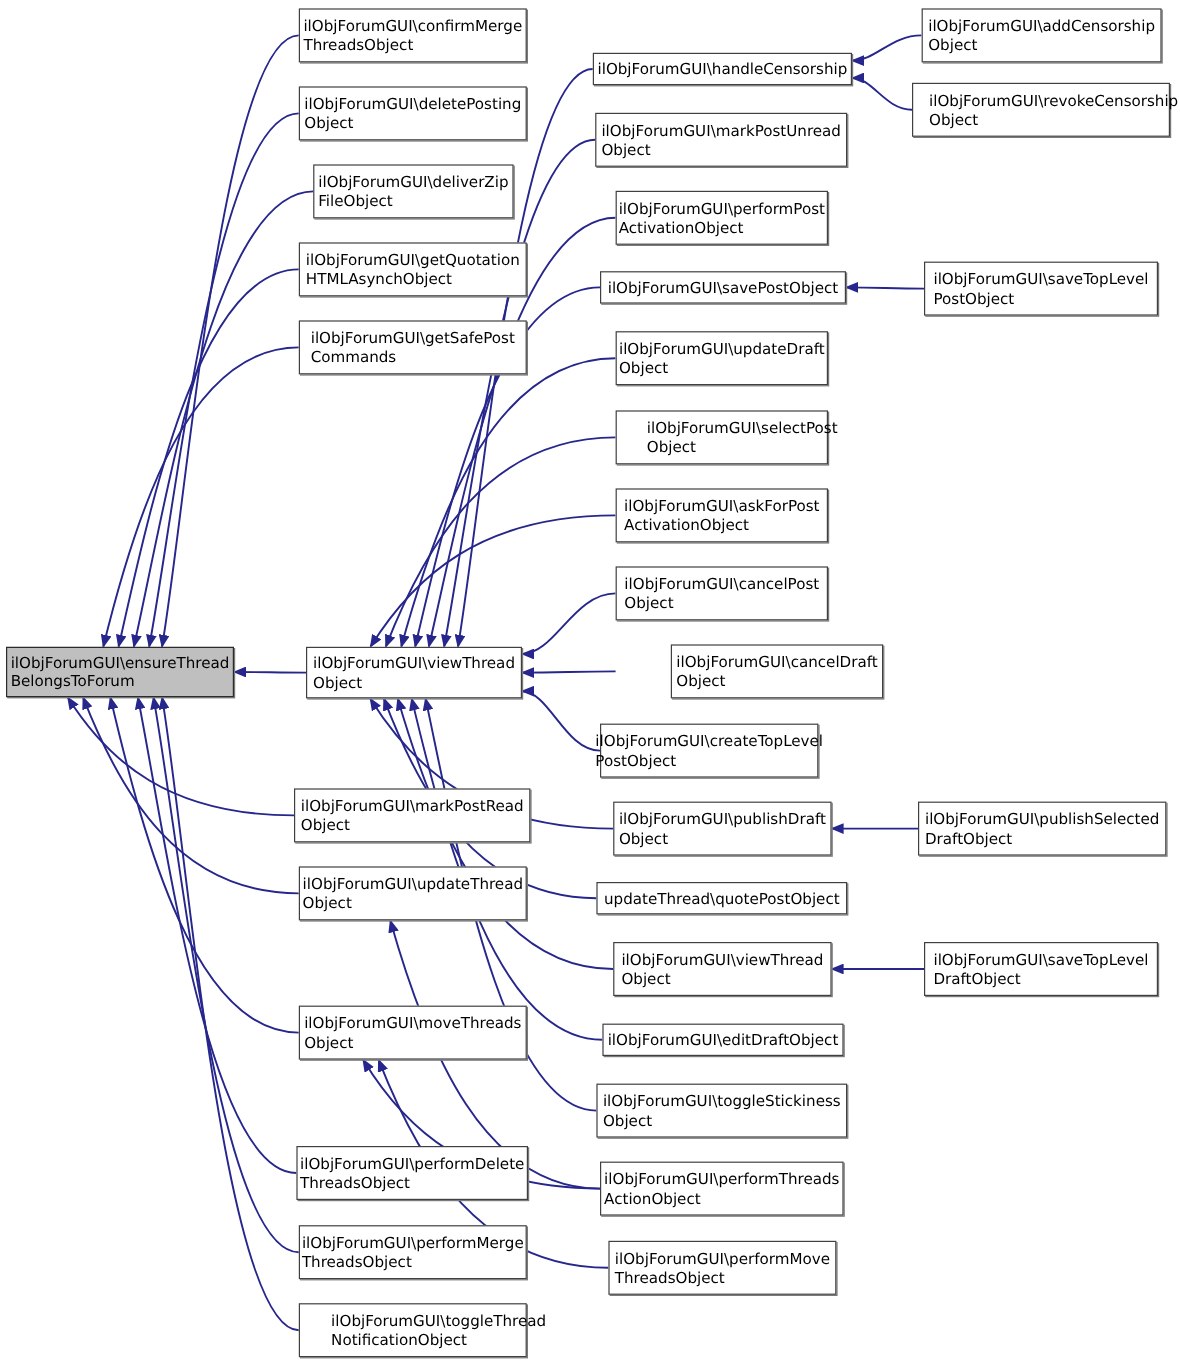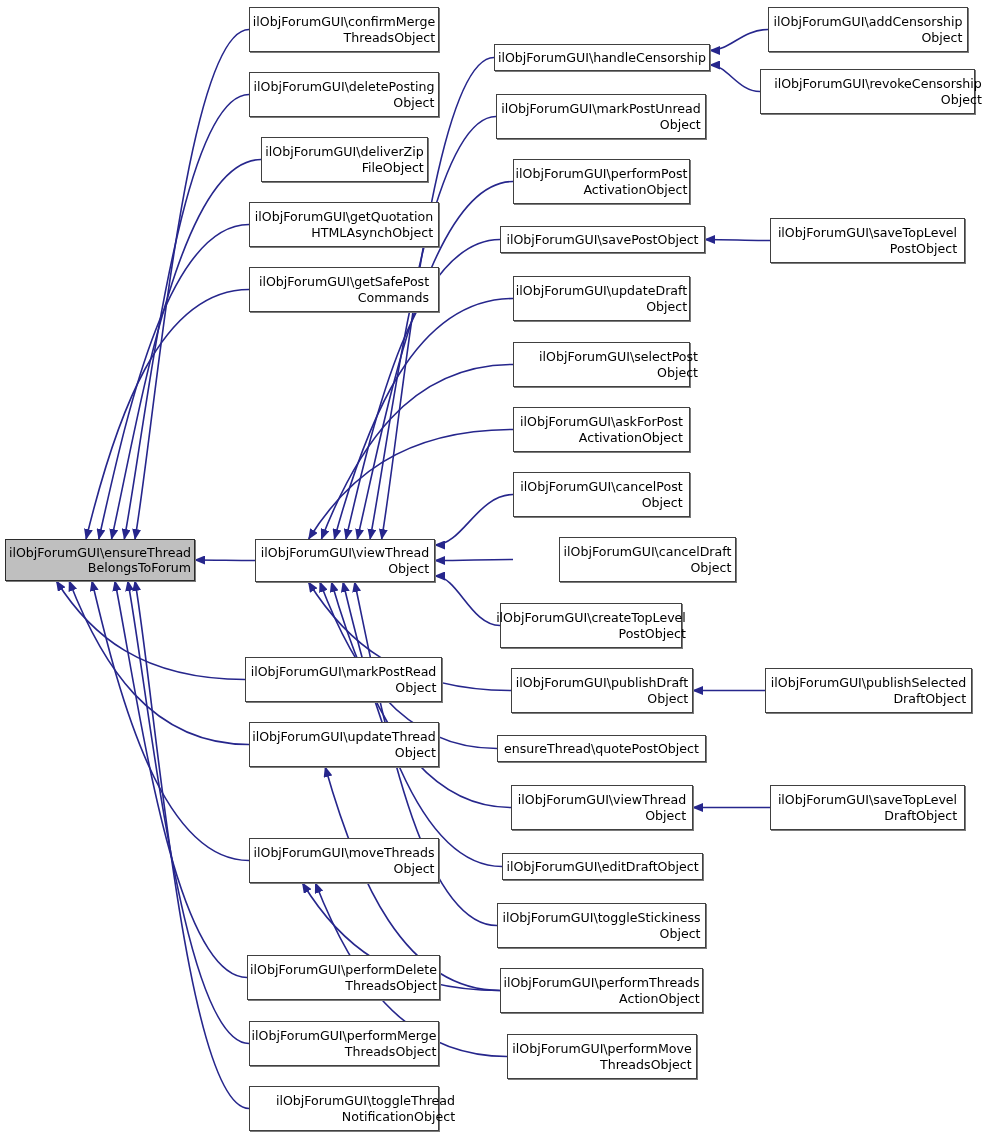--- a/index.html
+++ b/index.html
@@ -7,21 +7,21 @@
   #canvas{position:relative;width:983px;height:1135px;background:#ffffff;overflow:hidden;}
   #edges{position:absolute;left:0;top:0;width:983px;height:1135px;}
   .node{
     position:absolute;
     box-sizing:border-box;
     border:1px solid #404040;
     background:#ffffff;
     color:#000000;
     font-size:12.6px;
     line-height:15.5px;
-    text-align:right;
+    text-align:left;
     display:flex;
     align-items:center;
     justify-content:center;
     padding:2px 3px;
     white-space:pre-line;
     box-shadow:1px 1px 0 0 #7a7a7a;
   }
   .node.highlight{background:#bfbfbf;border-color:#2b2b2b;}
 </style>
 </head>
@@ -112,21 +112,21 @@
       <div class="node" style="left: 513px; top: 407px; width: 177px; height: 45px;">ilObjForumGUI\askForPost
 ActivationObject</div>
       <div class="node" style="left: 513px; top: 472px; width: 177px; height: 45px;">ilObjForumGUI\cancelPost
 Object</div>
       <div class="node" style="left: 513px; top: 537px; width: 177px; height: 45px; margin-left: 46px;">ilObjForumGUI\cancelDraft
 Object</div>
       <div class="node" style="left: 500px; top: 603px; width: 182px; height: 45px;">ilObjForumGUI\createTopLevel
 PostObject</div>
       <div class="node" style="left: 511px; top: 668px; width: 182px; height: 45px;">ilObjForumGUI\publishDraft
 Object</div>
-      <div class="node" style="left: 497px; top: 735px; width: 209px; height: 27px;">ensureThread\quotePostObject</div>
+      <div class="node" style="left: 497px; top: 735px; width: 209px; height: 27px;">updateThread\quotePostObject</div>
       <div class="node" style="left: 511px; top: 785px; width: 182px; height: 45px;">ilObjForumGUI\viewThread
 Object</div>
       <div class="node" style="left: 502px; top: 853px; width: 201px; height: 27px;">ilObjForumGUI\editDraftObject</div>
       <div class="node" style="left: 497px; top: 903px; width: 209px; height: 45px;">ilObjForumGUI\toggleStickiness
 Object</div>
       <div class="node" style="left: 500px; top: 968px; width: 203px; height: 45px;">ilObjForumGUI\performThreads
 ActionObject</div>
       <div class="node" style="left: 507px; top: 1034px; width: 190px; height: 45px;">ilObjForumGUI\performMove
 ThreadsObject</div>
       <div class="node" style="left: 768px; top: 7px; width: 200px; height: 45px;">ilObjForumGUI\addCensorship

